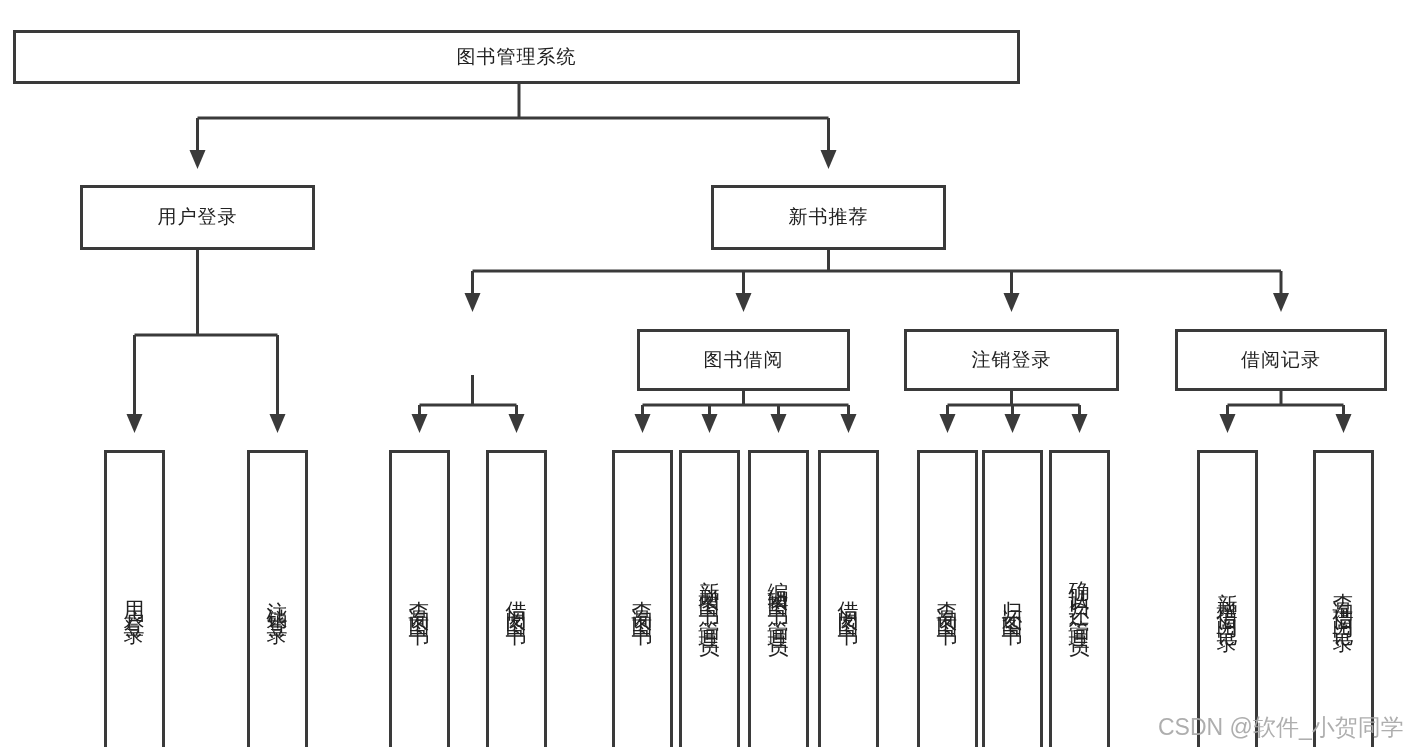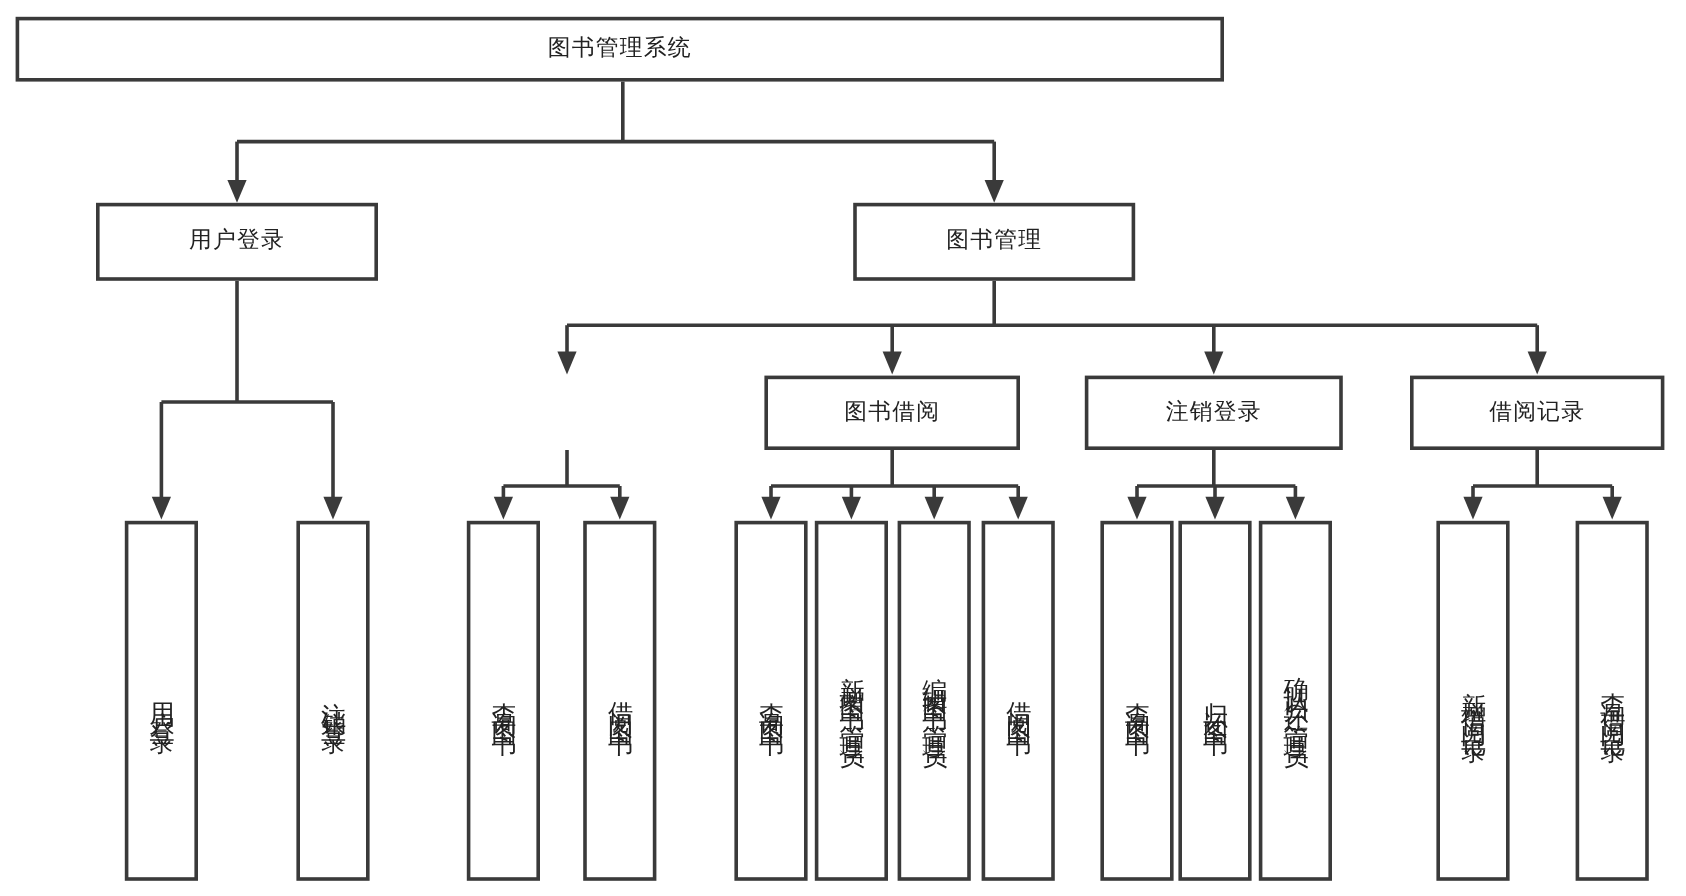--- a/index.html
+++ b/index.html
@@ -24,20 +24,21 @@
     border: 3px solid #3a3a3a;
     color: #222222;
     display: flex;
     align-items: center;
     justify-content: center;
     text-align: center;
     z-index: 2;
     font-size: 19px;
     letter-spacing: 1px;
     line-height: 1.2;
+    margin-top: 16px;
   }
   .vbox {
     writing-mode: vertical-rl;
     text-orientation: mixed;
     font-size: 21px;
     letter-spacing: 8px;
     padding: 4px 0;
   }
   
   .pos-root { left: 13px;  top: 14px;  width: 1007px; height: 54px; }
@@ -152,21 +153,21 @@
       <path class="line" d="M1227.5,405 V416"></path>
       <polygon class="arrowhead" points="1219.5,414 1235.5,414 1227.5,433"></polygon>
       <path class="line" d="M1343.5,405 V416"></path>
       <polygon class="arrowhead" points="1335.5,414 1351.5,414 1343.5,433"></polygon>
     </g>
   </svg>
 
   <div class="box pos-root">图书管理系统</div>
 
   <div class="box pos-n1">用户登录</div>
-  <div class="box pos-n2">图书管理</div>
+  <div class="box pos-n2">新书推荐</div>
 
   <div class="box pos-m2">图书借阅</div>
   <div class="box pos-m3">注销登录</div>
   <div class="box pos-m4">借阅记录</div>
 
   <div class="box vbox leaf pos-l1">用户登录</div>
   <div class="box vbox leaf pos-l2">注销登录</div>
 
   <div class="box vbox leaf pos-l3">查询图书</div>
   <div class="box vbox leaf pos-l4">借阅图书</div>
@@ -176,13 +177,14 @@
   <div class="box vbox leaf pos-l7">编辑图书（管理员）</div>
   <div class="box vbox leaf pos-l8">借阅图书</div>
 
   <div class="box vbox leaf pos-l9">查询图书</div>
   <div class="box vbox leaf pos-l10">归还图书</div>
   <div class="box vbox leaf pos-l11">确认归还（管理员）</div>
 
   <div class="box vbox leaf pos-l12">新增借阅记录</div>
   <div class="box vbox leaf pos-l13">查询借阅记录</div>
 
+  <div id="watermark">CSDN @软件_小贺同学</div>
 </div>
 
 </body></html>

